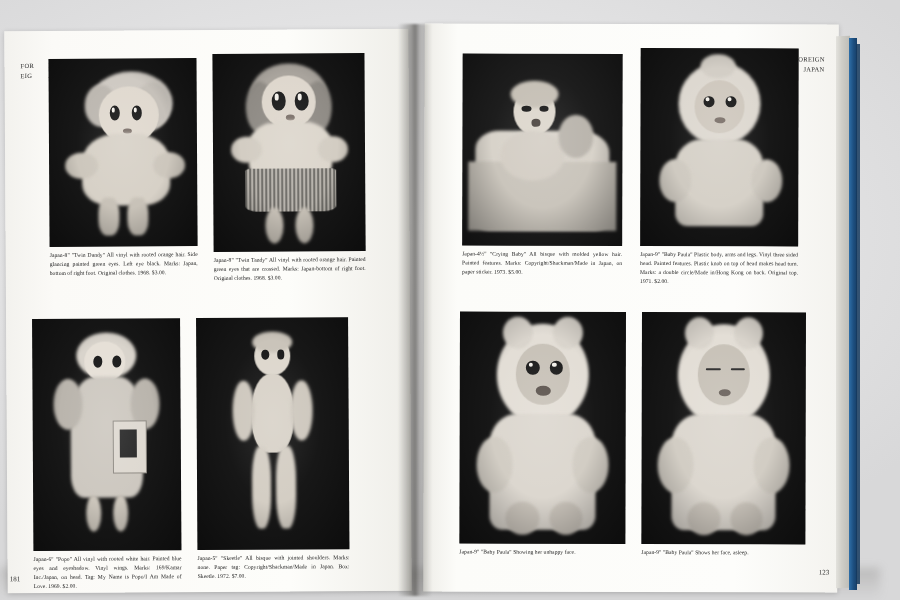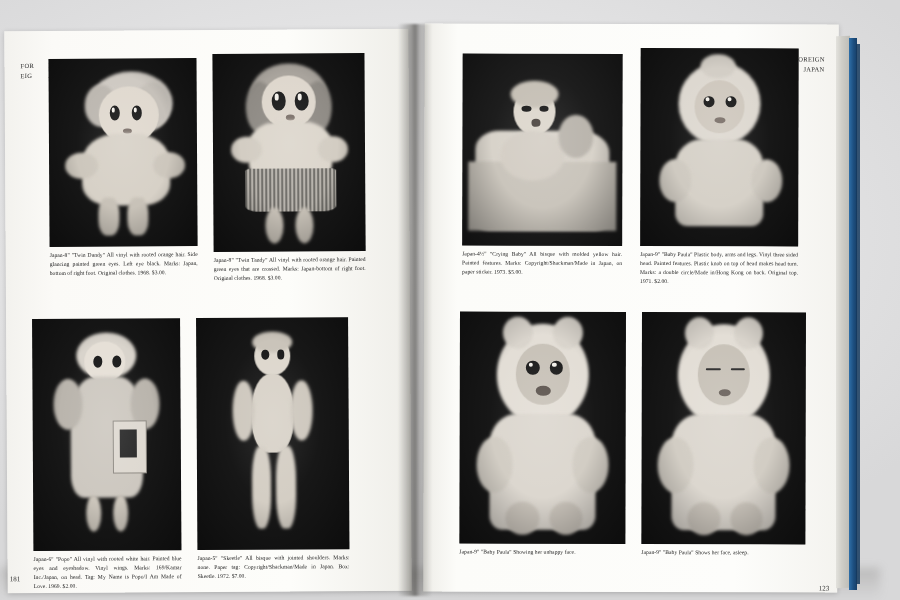--- a/index.html
+++ b/index.html
@@ -383,21 +383,21 @@
             <div class="sk blur2" style="left:10%; top:54%; width:22%; height:24%; background:#d2cdc4;"></div>
             <div class="sk blur2" style="left:68%; top:54%; width:22%; height:24%; background:#d2cdc4;"></div>
             <div class="sk blur2" style="left:28%; top:82%; width:20%; height:14%; background:#cac4bb;"></div>
             <div class="sk blur2" style="left:54%; top:82%; width:20%; height:14%; background:#cac4bb;"></div>
           </div>
           <div class="vign"></div>
         </div>
         <div class="caption">Japan-9" "Baby Paula" Shows her face, asleep.</div>
       </div>
 
-      <div class="folio" style="right:8px; top:560px;">123</div>
+      <div class="folio" style="right:8px; top:544px;">123</div>
     </div>
 
     <div class="gutter"></div>
     <div class="fore-edge"></div>
     <div class="cover-blue"></div>
     <div class="cover-blue2"></div>
   </div>
 </div>
 
 </body></html>

